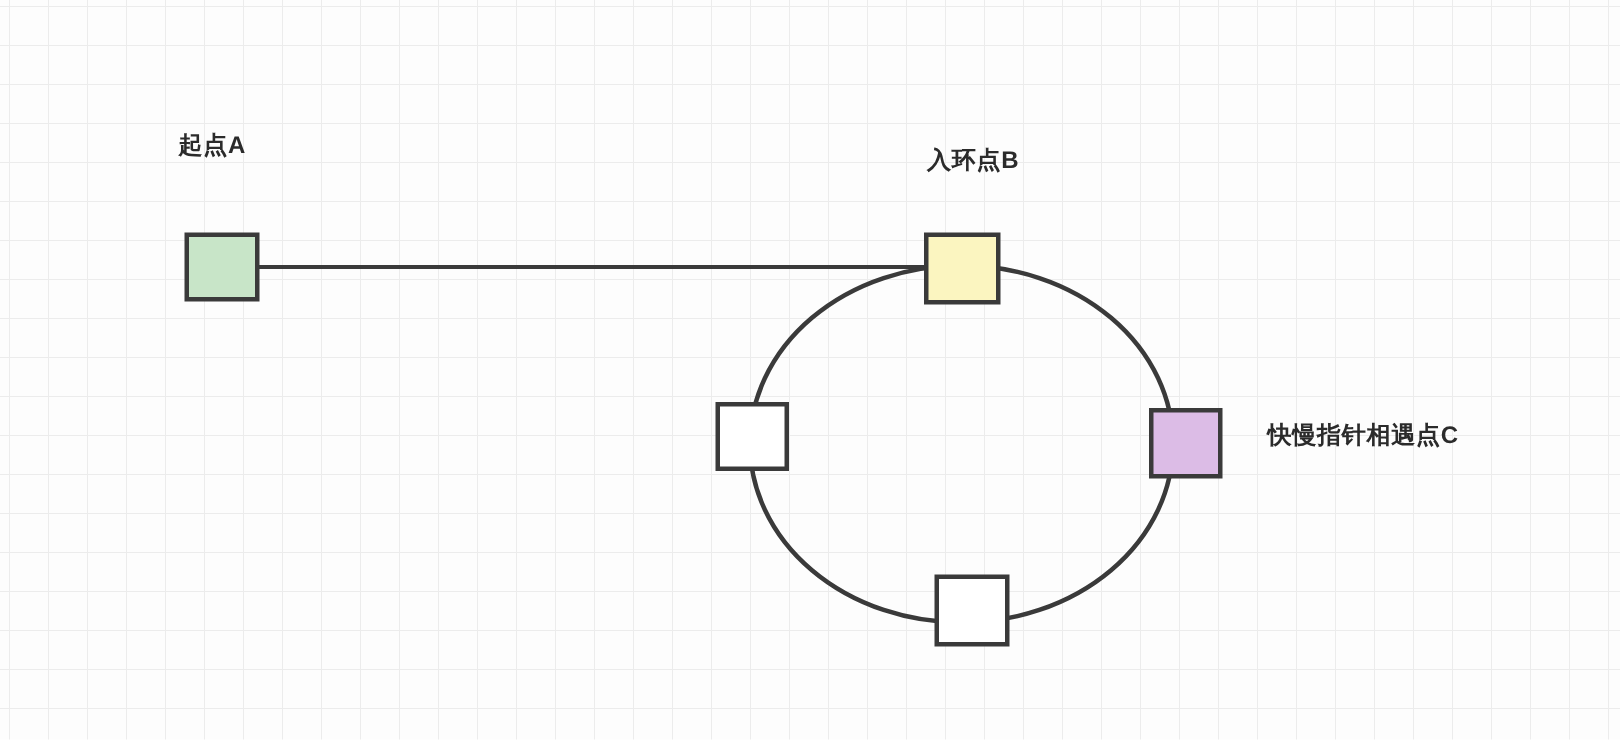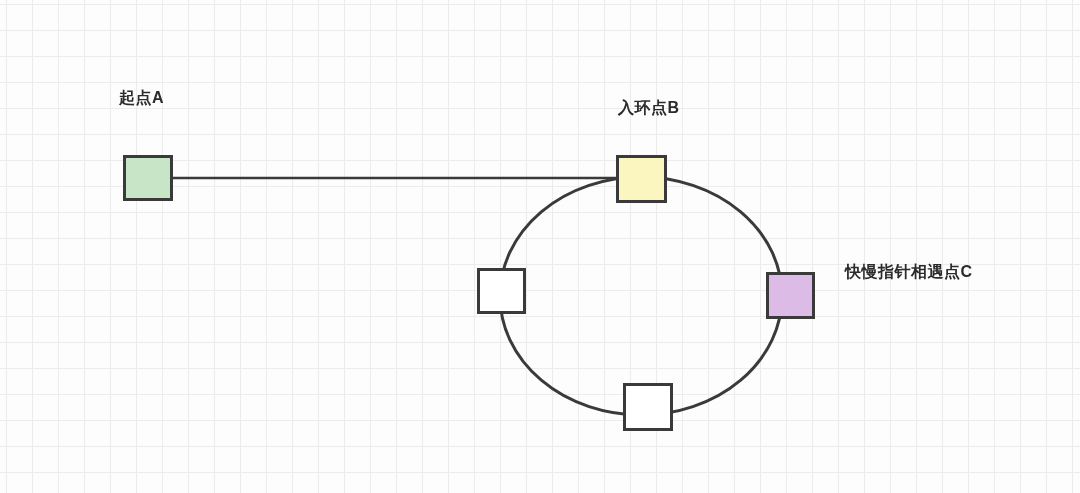--- a/index.html
+++ b/index.html
@@ -44,21 +44,21 @@
     position: absolute;
     font-weight: 700;
     font-size: 16px;
     line-height: 22px;
     color: #2b2b2b;
     white-space: nowrap;
     letter-spacing: 0.5px;
   }
   .label-start   { left: 119px; top: 87px;  }
   .label-entry   { left: 618px; top: 97px;  }
-  .label-meeting { left: 845px; top: 261px; }
+  .label-meeting { left: 845px; top: 280px; }
 </style>
 </head>
 <body>
 
 <div class="canvas">
 
   <svg class="diagram-svg" viewBox="0 0 1080 493" xmlns="http://www.w3.org/2000/svg">
 
     <line class="edge" x1="172" y1="178" x2="618" y2="178"></line>
 

